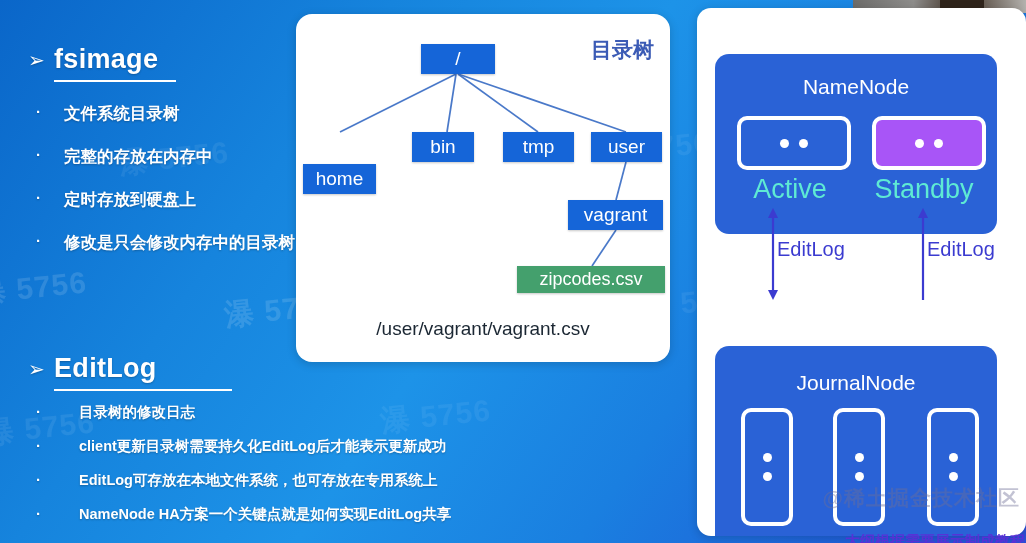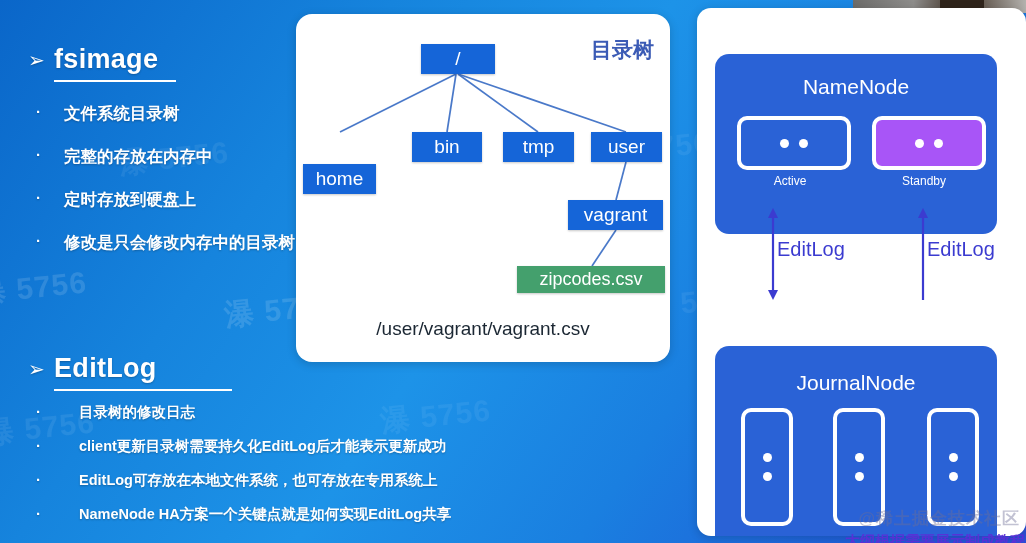--- a/index.html
+++ b/index.html
@@ -118,21 +118,21 @@
     align-items: center;
     justify-content: center;
     font-size: 19px;
     font-weight: 400;
     box-shadow: 0 1px 2px rgba(0,0,0,0.22);
     z-index: 3;
   }
   .node.file { background: #44a06d; }
   #n-root   { left: 125px; top: 30px;  width: 74px;  height: 30px; }
   #n-home   { left: 7px;   top: 118px; width: 73px;  height: 30px; margin-top: 32px; }
-  #n-bin    { left: 116px; top: 118px; width: 70px;  height: 30px; }
+  #n-bin    { left: 116px; top: 118px; width: 62px;  height: 30px; }
   #n-tmp    { left: 207px; top: 118px; width: 71px;  height: 30px; }
   #n-user   { left: 295px; top: 118px; width: 71px;  height: 30px; }
   #n-vagrant{ left: 272px; top: 186px; width: 95px;  height: 30px; }
   #n-zip    { left: 221px; top: 252px; width: 148px; height: 27px; font-size: 18px; }
   #tree-path {
     position: absolute;
     left: 0; right: 0; top: 304px;
     text-align: center;
     color: #1b2733;
     font-size: 19px;
@@ -179,22 +179,22 @@
   .srv .led {
     width: 9px; height: 9px;
     border-radius: 50%;
     background: #ffffff;
   }
   .srv.vert { flex-direction: column; gap: 10px; }
   .srv.active  { left: 22px;  top: 62px; width: 106px; height: 46px; background: #2a62d6; }
   .srv.standby { left: 157px; top: 62px; width: 106px; height: 46px; background: #a855f7; }
   .srv-label {
     position: absolute;
-    color: #ffffff;
-    font-size: 12px;
+    color: #5eead4;
+    font-size: 27px;
     text-align: center;
     width: 114px;
     top: 120px;
   }
   #lbl-active  { left: 18px; }
   #lbl-standby { left: 152px; text-align: center; }
   .jn {
     position: absolute;
     top: 62px;
     width: 44px; height: 110px;
@@ -213,23 +213,23 @@
     font-weight: 400;
     white-space: nowrap;
   }
   #elg-left  { left: 68px;  top: 200px; }
   #elg-right { left: 218px; top: 200px; }
   .editlog-label.l { left: 12px; top: 30px; }
 
   
   #corner-wm {
     position: absolute;
-    right: 6px; bottom: 6px;
+    right: 6px; bottom: 24px;
     color: rgba(110,110,150,0.42);
-    font-size: 17px;
+    font-size: 21px;
     font-weight: 700;
     white-space: nowrap;
     letter-spacing: 1px;
   }
   #bottom-cut {
     position: absolute;
     left: 705px; bottom: 0;
     width: 320px; height: 9px;
     color: #5b2fd6;
     font-size: 15px;

